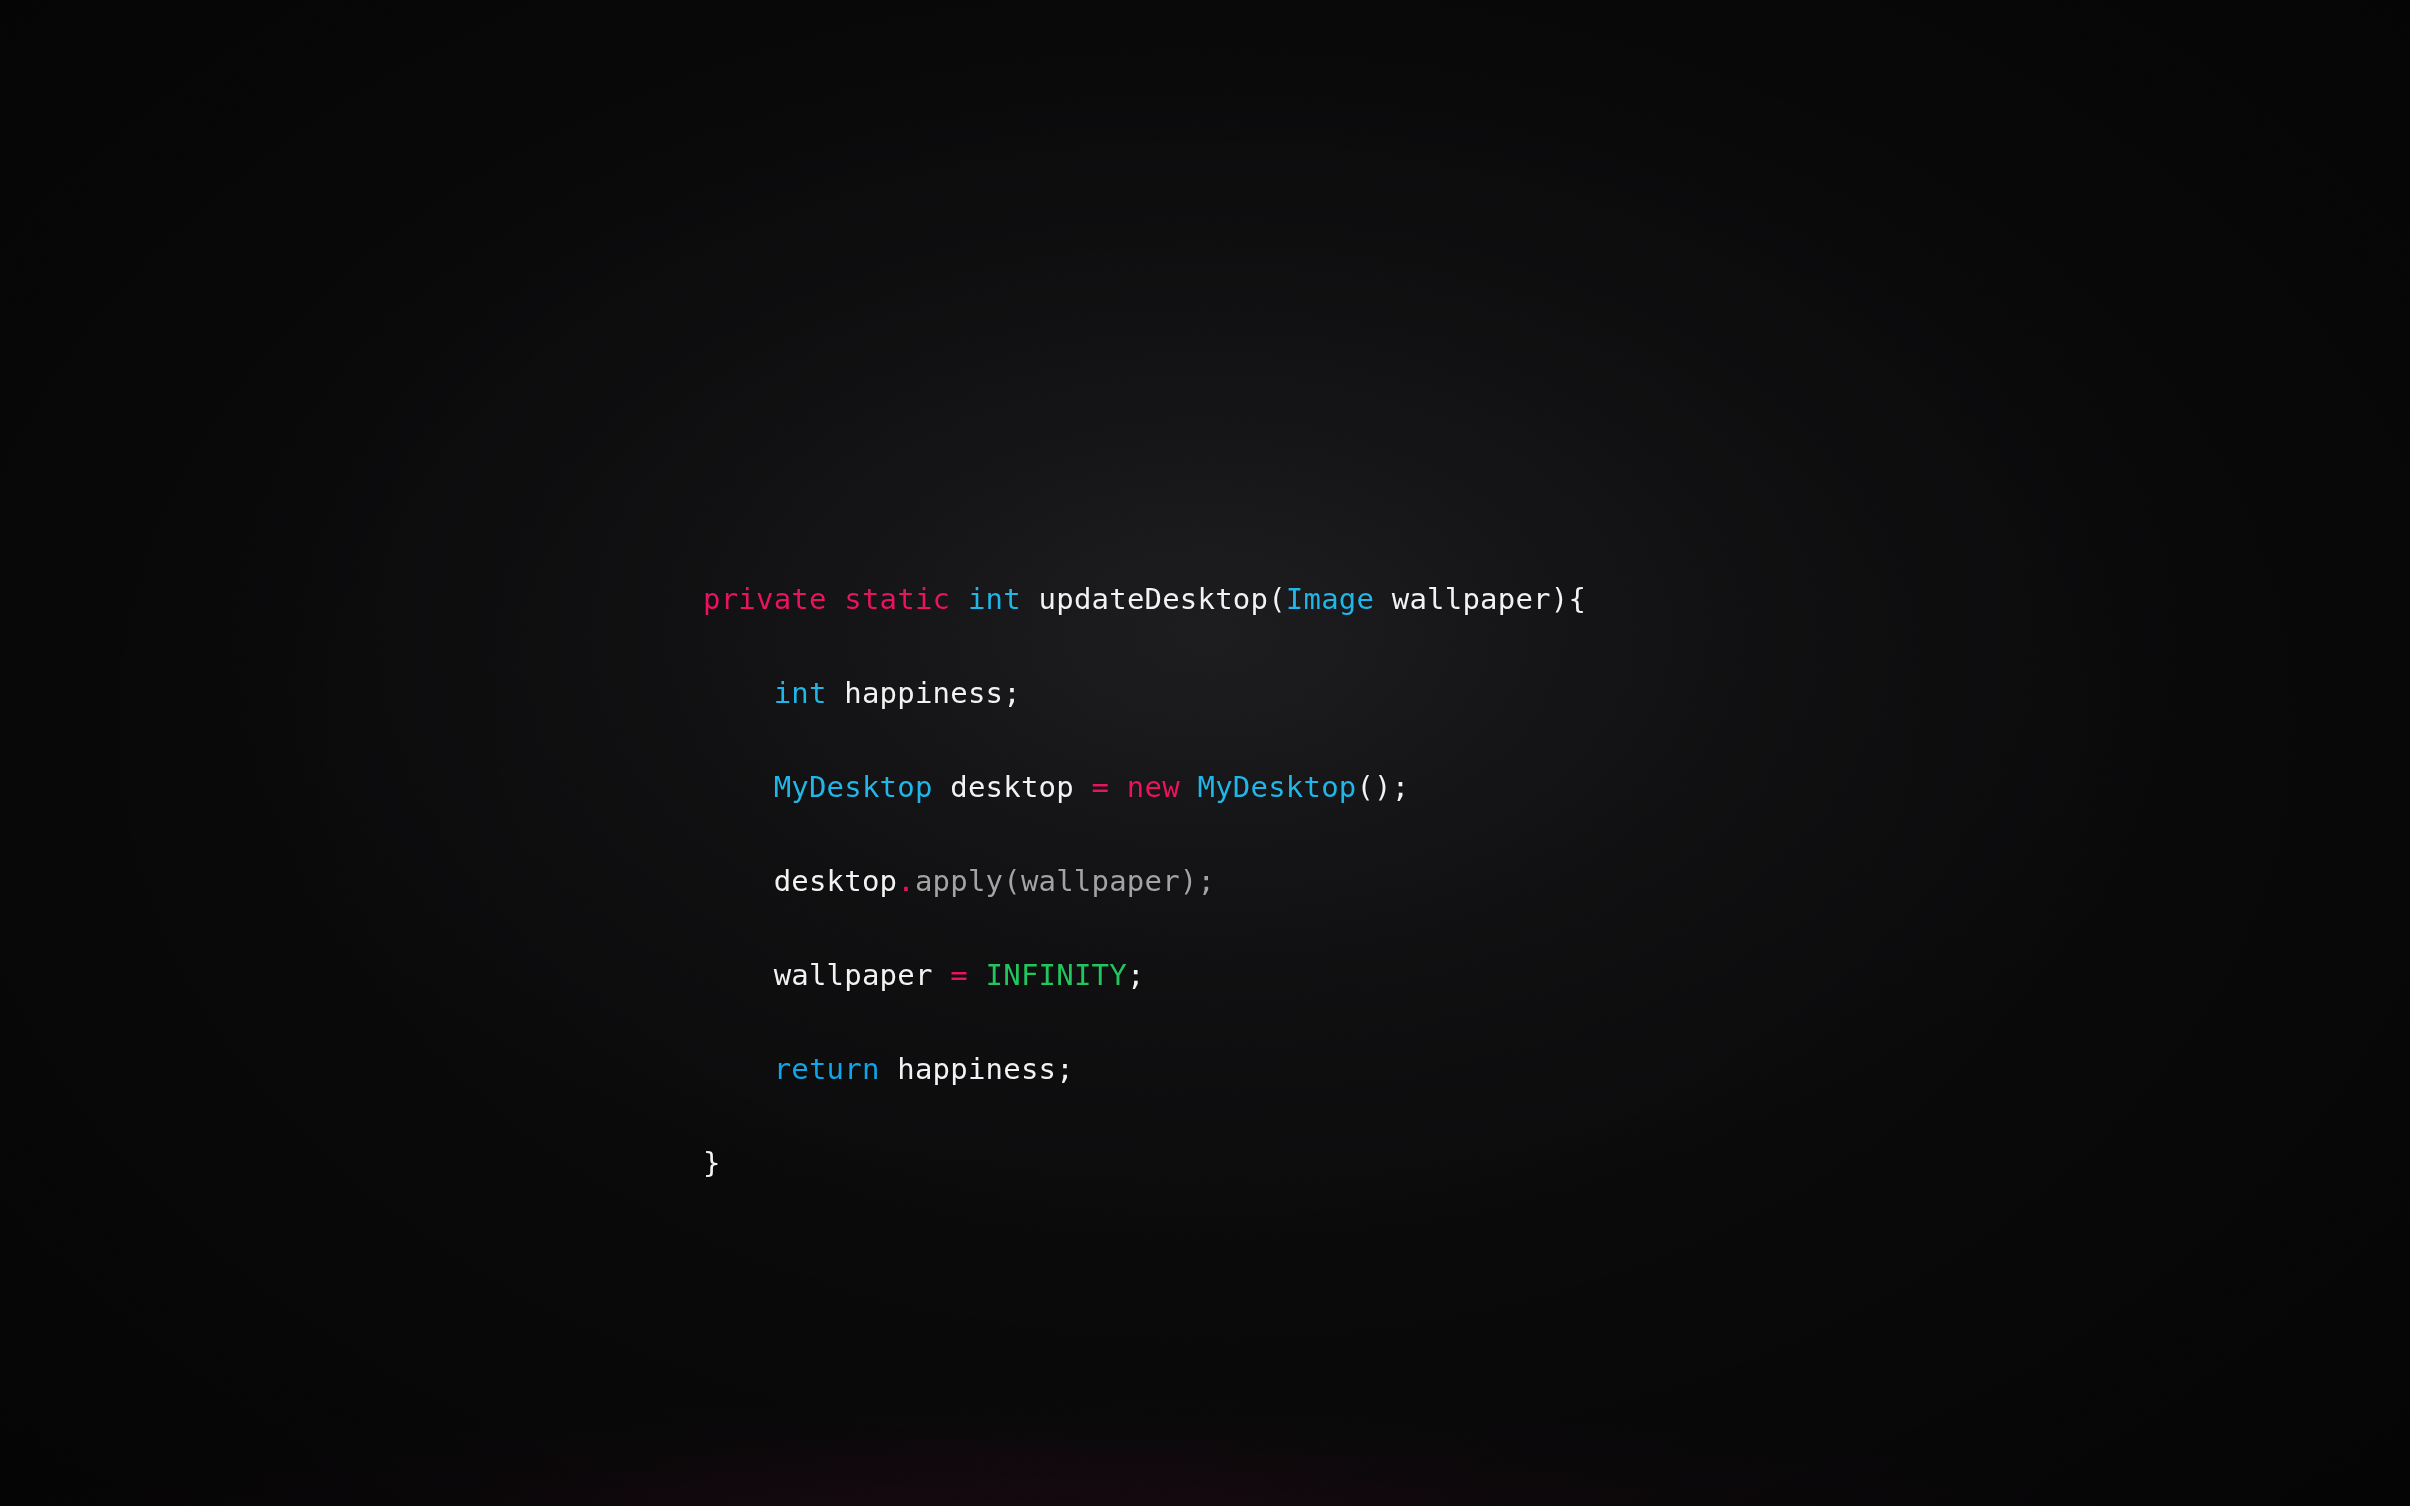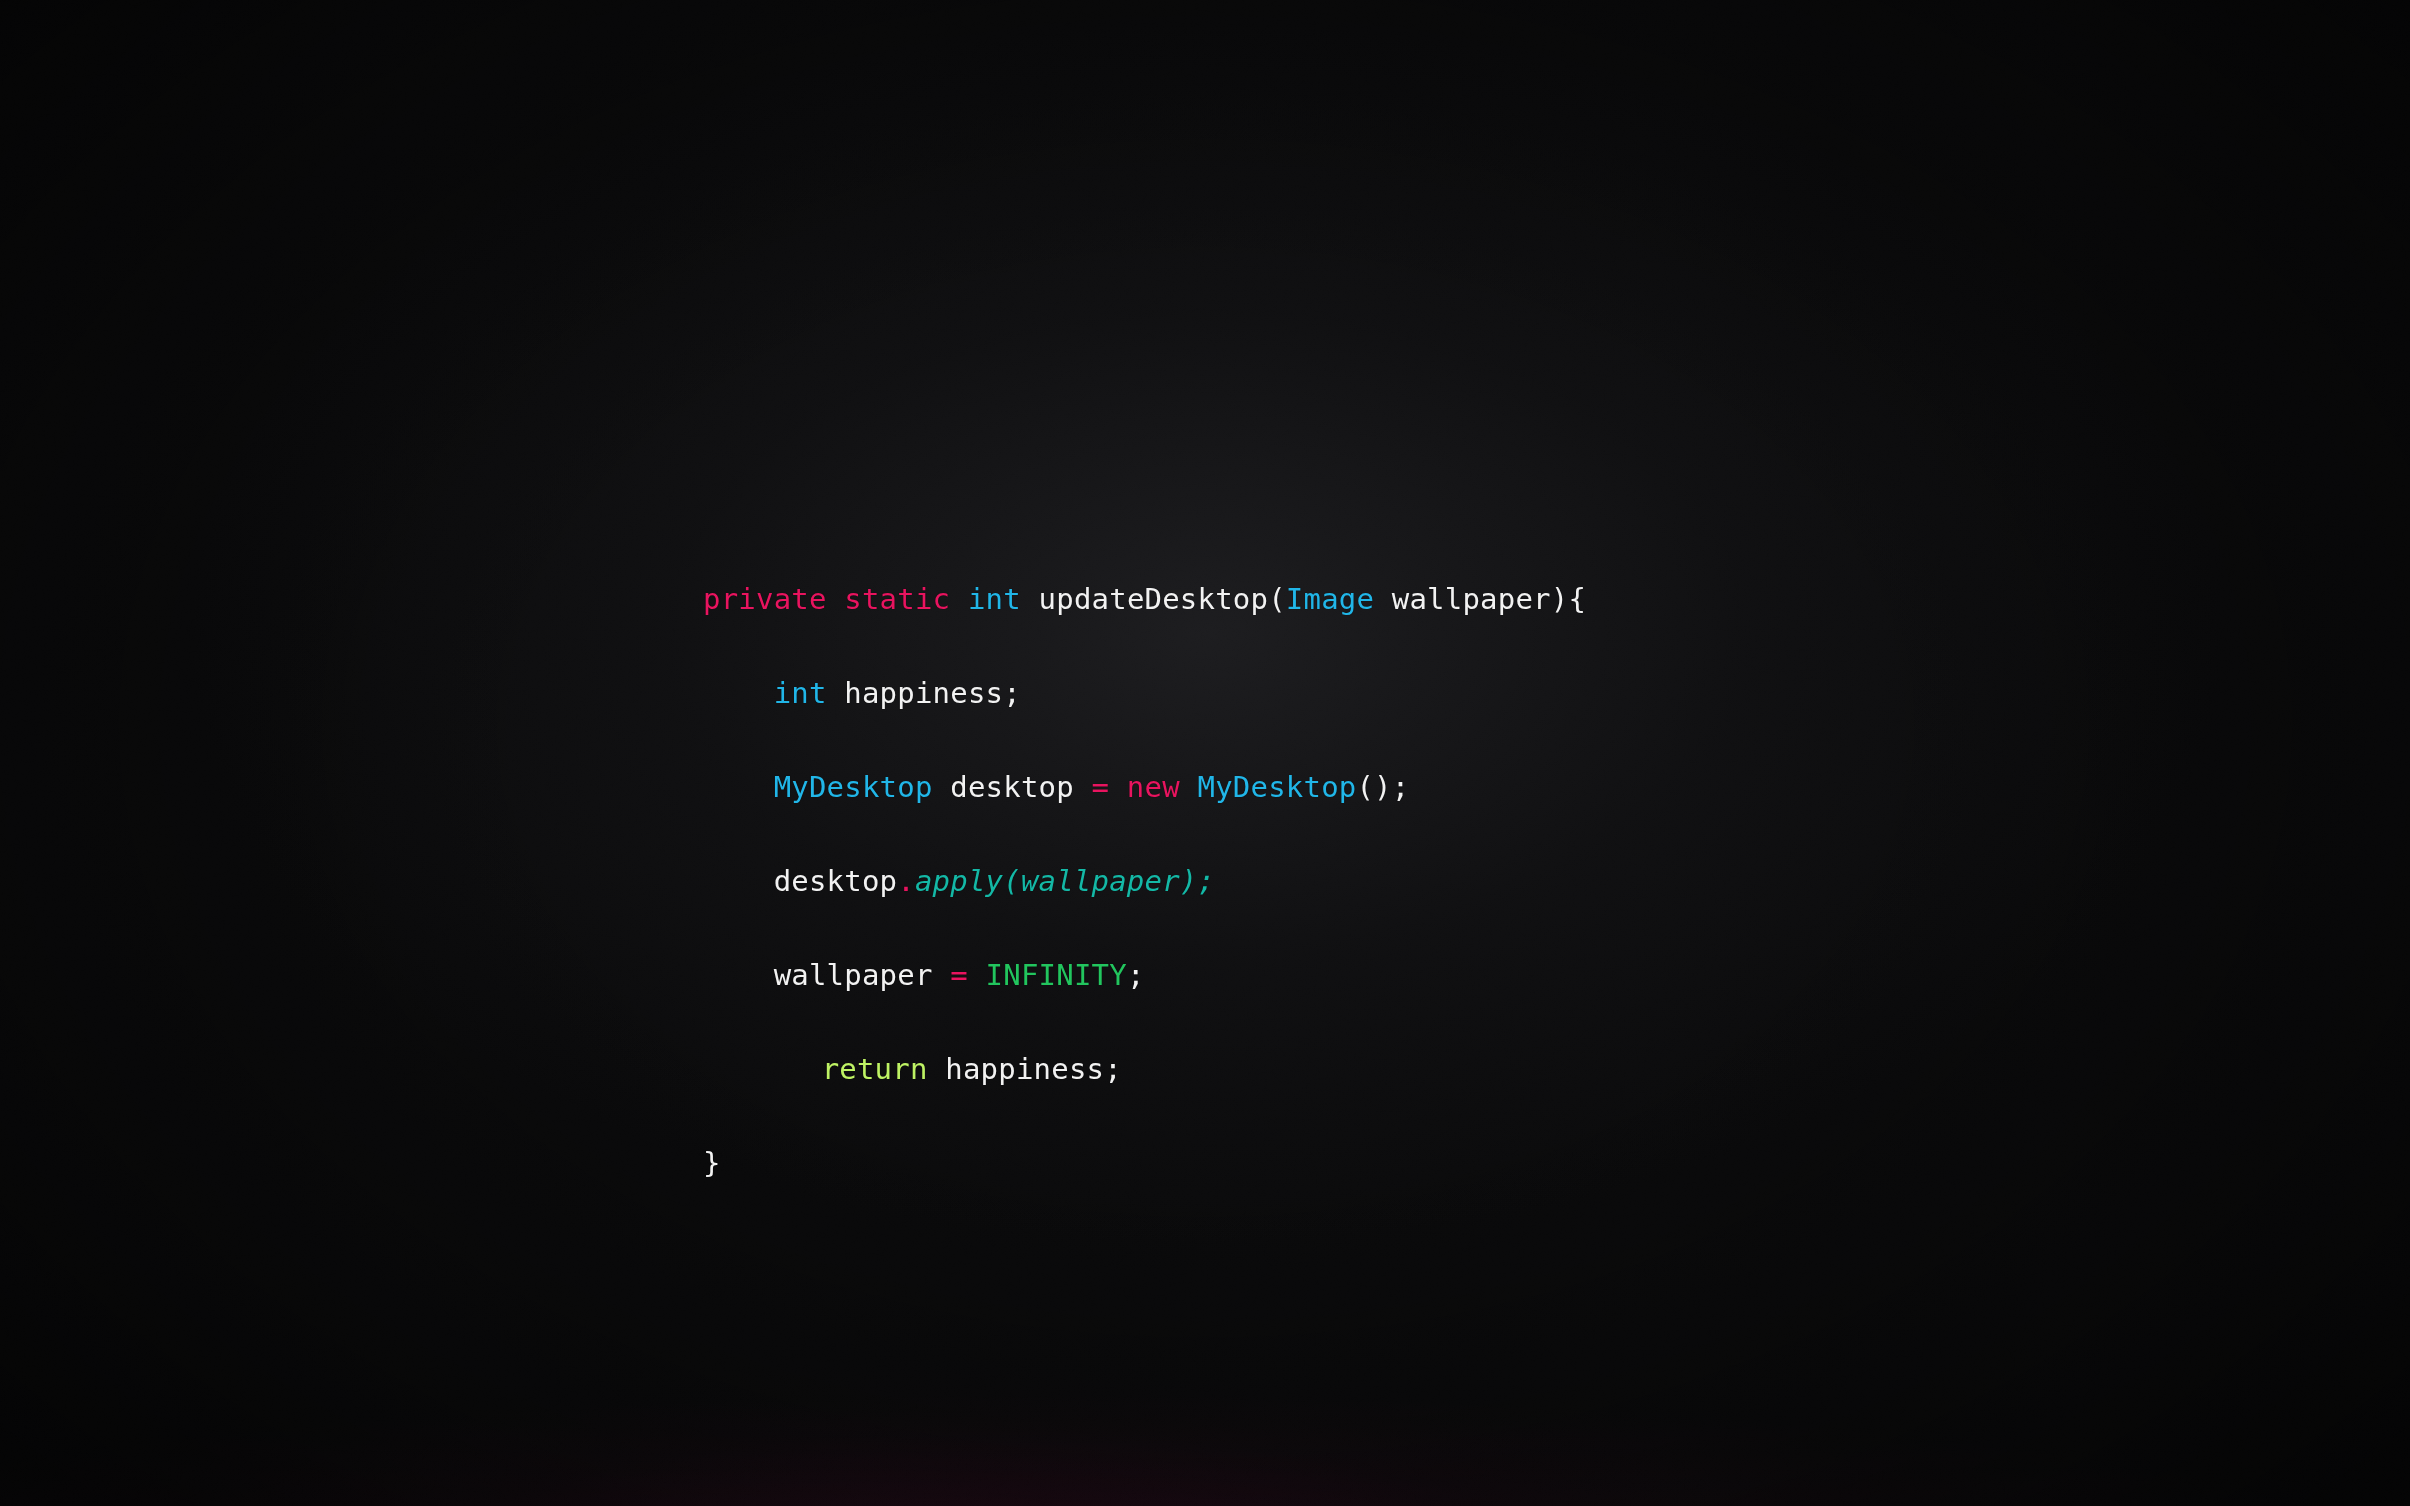--- a/index.html
+++ b/index.html
@@ -128,17 +128,17 @@
       <feTurbulence type="fractalNoise" baseFrequency="0.85" numOctaves="3" stitchTiles="stitch"></feTurbulence>
       <feColorMatrix type="saturate" values="0"></feColorMatrix>
     </filter>
     <rect width="2560" height="1600" filter="url(#grain)" opacity="0.09"></rect>
   </svg>
 </div>
 
 <pre id="code-block" style="font-size: 29px; line-height: 47px; color: rgb(242, 242, 242);"><span class="code-line"><span class="tok" style="color: rgb(232, 20, 95);">private</span><span class="tok" style="color: rgb(242, 242, 242);"> </span><span class="tok" style="color: rgb(232, 20, 95);">static</span><span class="tok" style="color: rgb(242, 242, 242);"> </span><span class="tok" style="color: rgb(33, 182, 232);">int</span><span class="tok" style="color: rgb(242, 242, 242);"> updateDesktop</span><span class="tok" style="color: rgb(242, 242, 242);">(</span><span class="tok" style="color: rgb(33, 182, 232);">Image</span><span class="tok" style="color: rgb(242, 242, 242);"> wallpaper</span><span class="tok" style="color: rgb(242, 242, 242);">){</span></span>
 <span class="code-line"><span class="tok">    </span><span class="tok" style="color: rgb(33, 182, 232);">int</span><span class="tok" style="color: rgb(242, 242, 242);"> happiness;</span></span>
 <span class="code-line"><span class="tok">    </span><span class="tok" style="color: rgb(33, 182, 232);">MyDesktop</span><span class="tok" style="color: rgb(242, 242, 242);"> desktop </span><span class="tok" style="color: rgb(232, 20, 95);">=</span><span class="tok" style="color: rgb(242, 242, 242);"> </span><span class="tok" style="color: rgb(232, 20, 95);">new</span><span class="tok" style="color: rgb(242, 242, 242);"> </span><span class="tok" style="color: rgb(33, 182, 232);">MyDesktop</span><span class="tok" style="color: rgb(242, 242, 242);">();</span></span>
-<span class="code-line"><span class="tok">    </span><span class="tok" style="color: rgb(242, 242, 242);">desktop</span><span class="tok" style="color: rgb(232, 20, 95);">.</span><span class="tok" style="color: #14b8a6; font-style: italic;">apply(wallpaper);</span></span>
+<span class="code-line"><span class="tok">    </span><span class="tok" style="color: rgb(242, 242, 242);">desktop</span><span class="tok" style="color: rgb(232, 20, 95);">.</span><span class="tok" style="color: #a3a3a3;">apply(wallpaper);</span></span>
 <span class="code-line"><span class="tok">    </span><span class="tok" style="color: rgb(242, 242, 242);">wallpaper </span><span class="tok" style="color: rgb(232, 20, 95);">=</span><span class="tok" style="color: rgb(242, 242, 242);"> </span><span class="tok" style="color: #22c55e;">INFINITY</span><span class="tok" style="color: rgb(242, 242, 242);">;</span></span>
-<span class="code-line"><span class="tok">    </span><span class="tok" style="color: #bef264; margin-left: 48px;">return</span><span class="tok" style="color: rgb(242, 242, 242);"> happiness;</span></span>
+<span class="code-line"><span class="tok">    </span><span class="tok" style="color: #0ea5e9;">return</span><span class="tok" style="color: rgb(242, 242, 242);"> happiness;</span></span>
 <span class="code-line"><span class="tok" style="color: rgb(242, 242, 242);">}</span></span></pre>
 
 
 </body></html>

